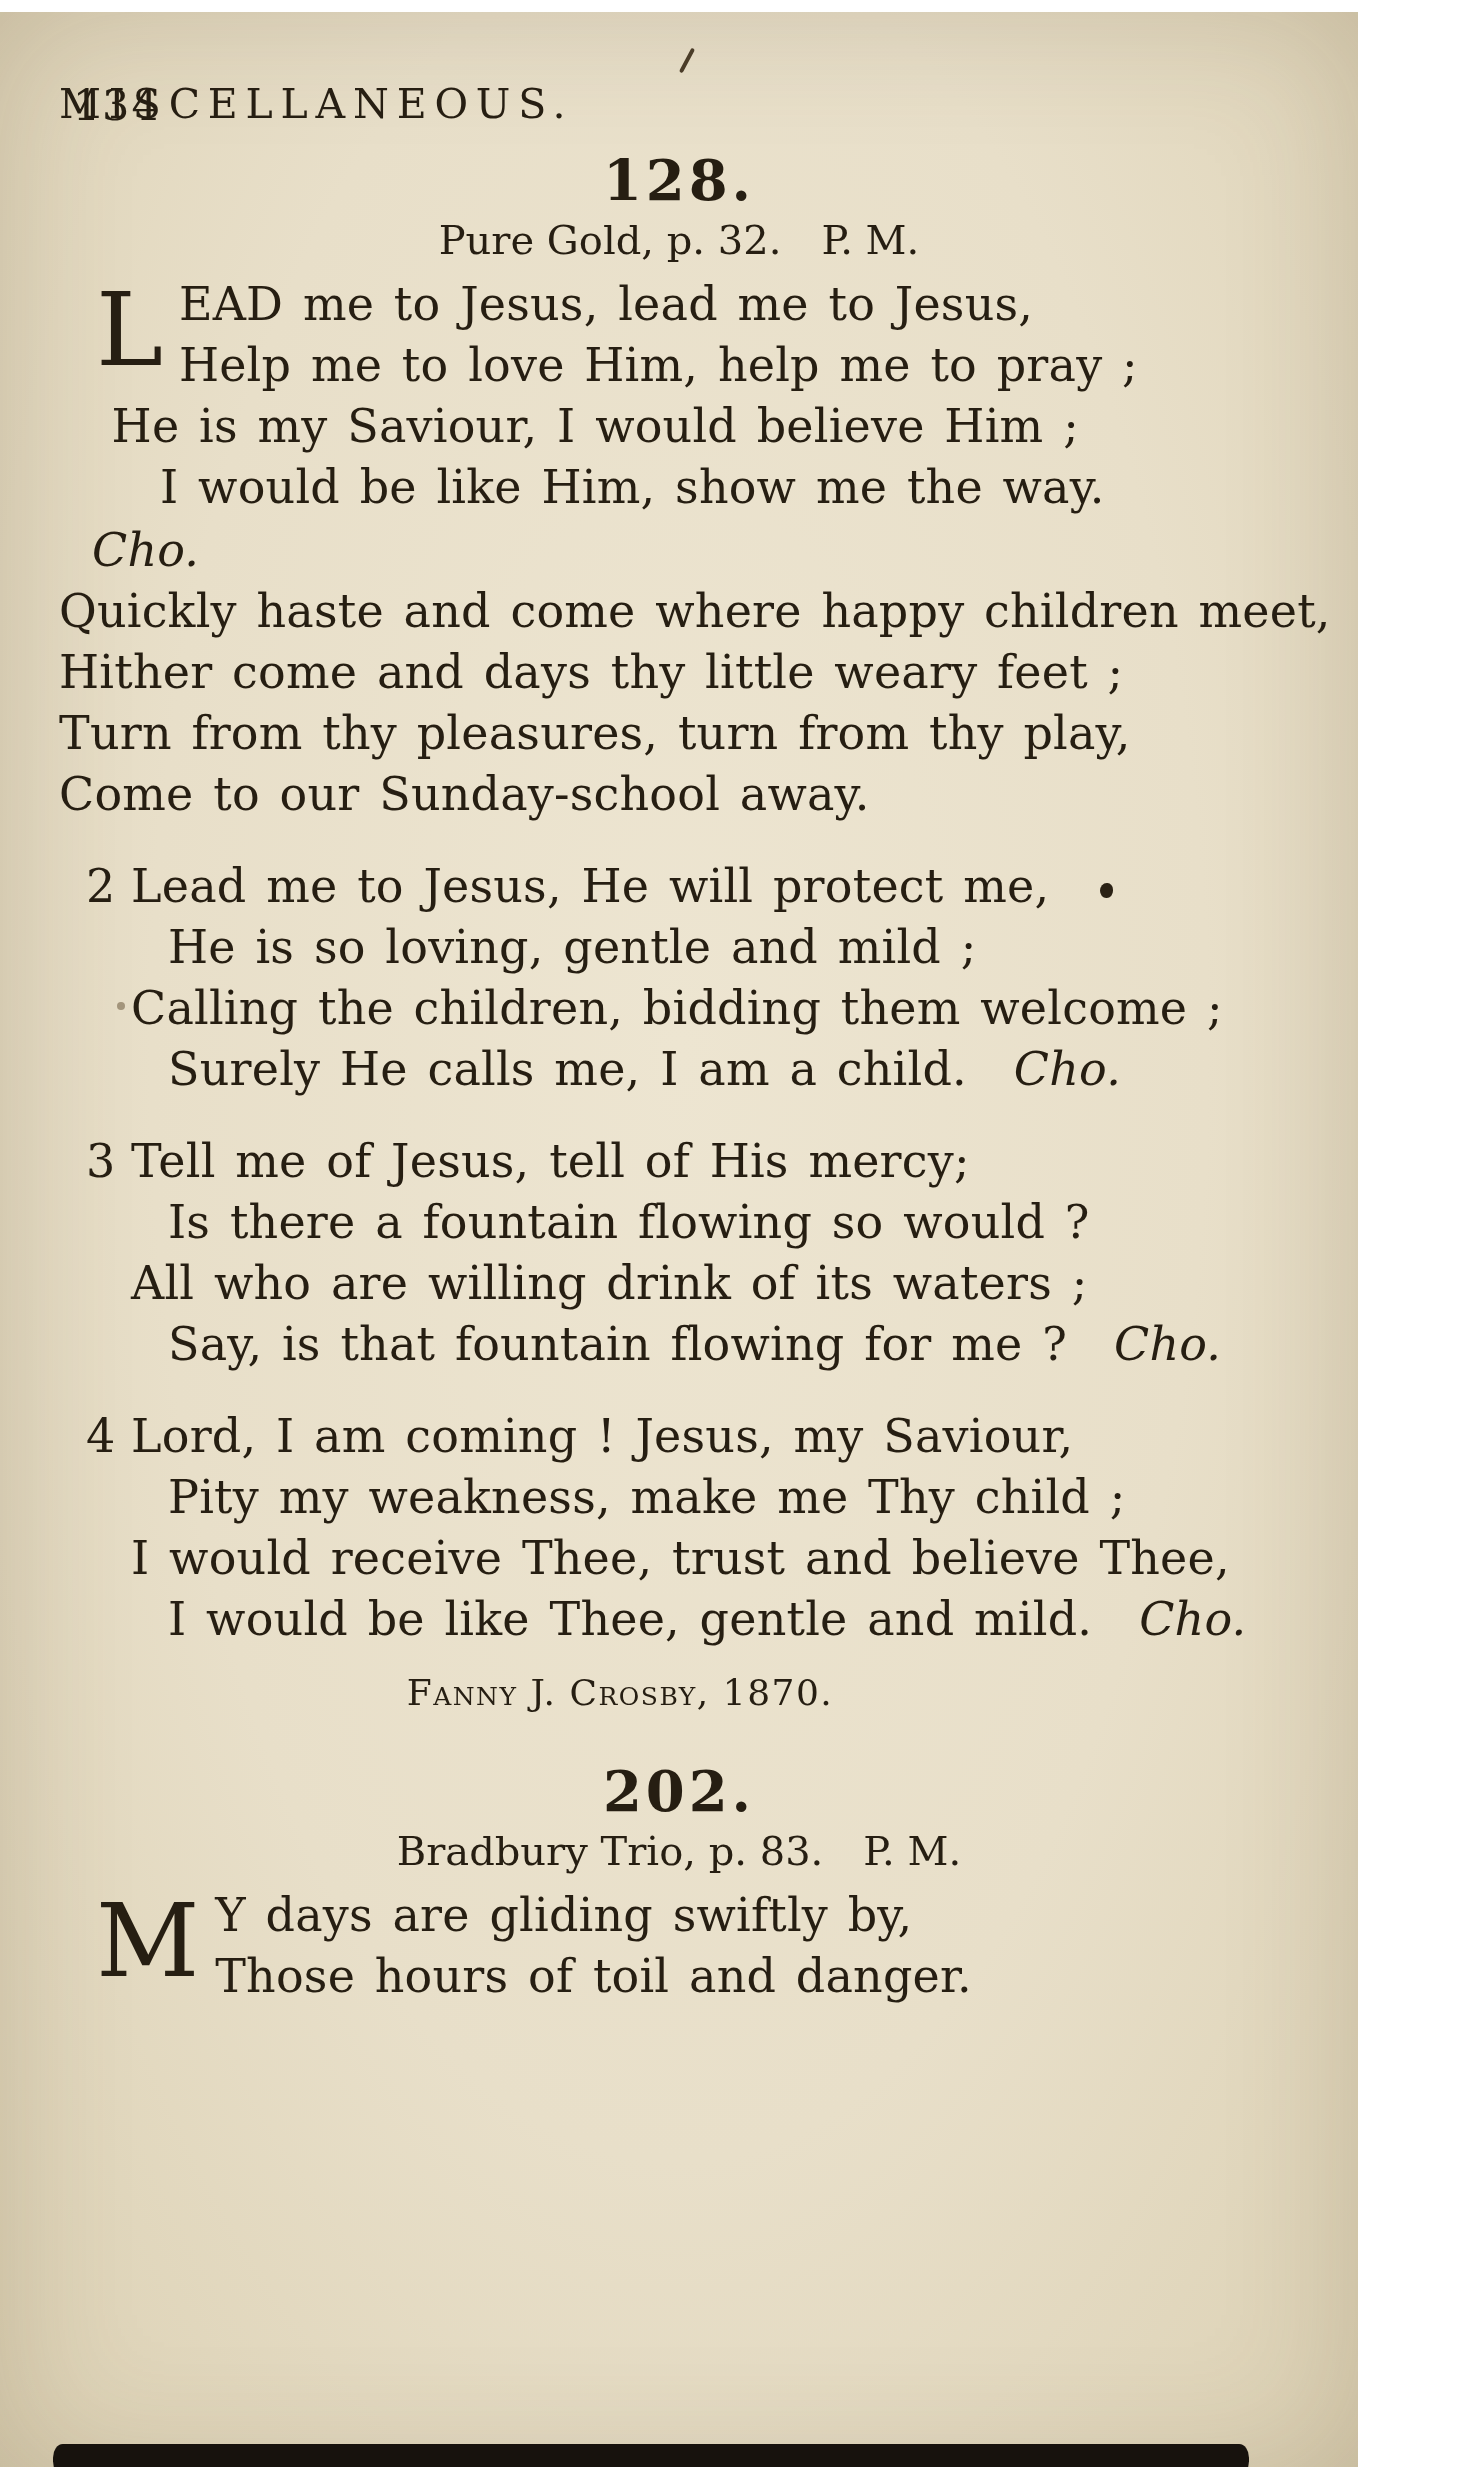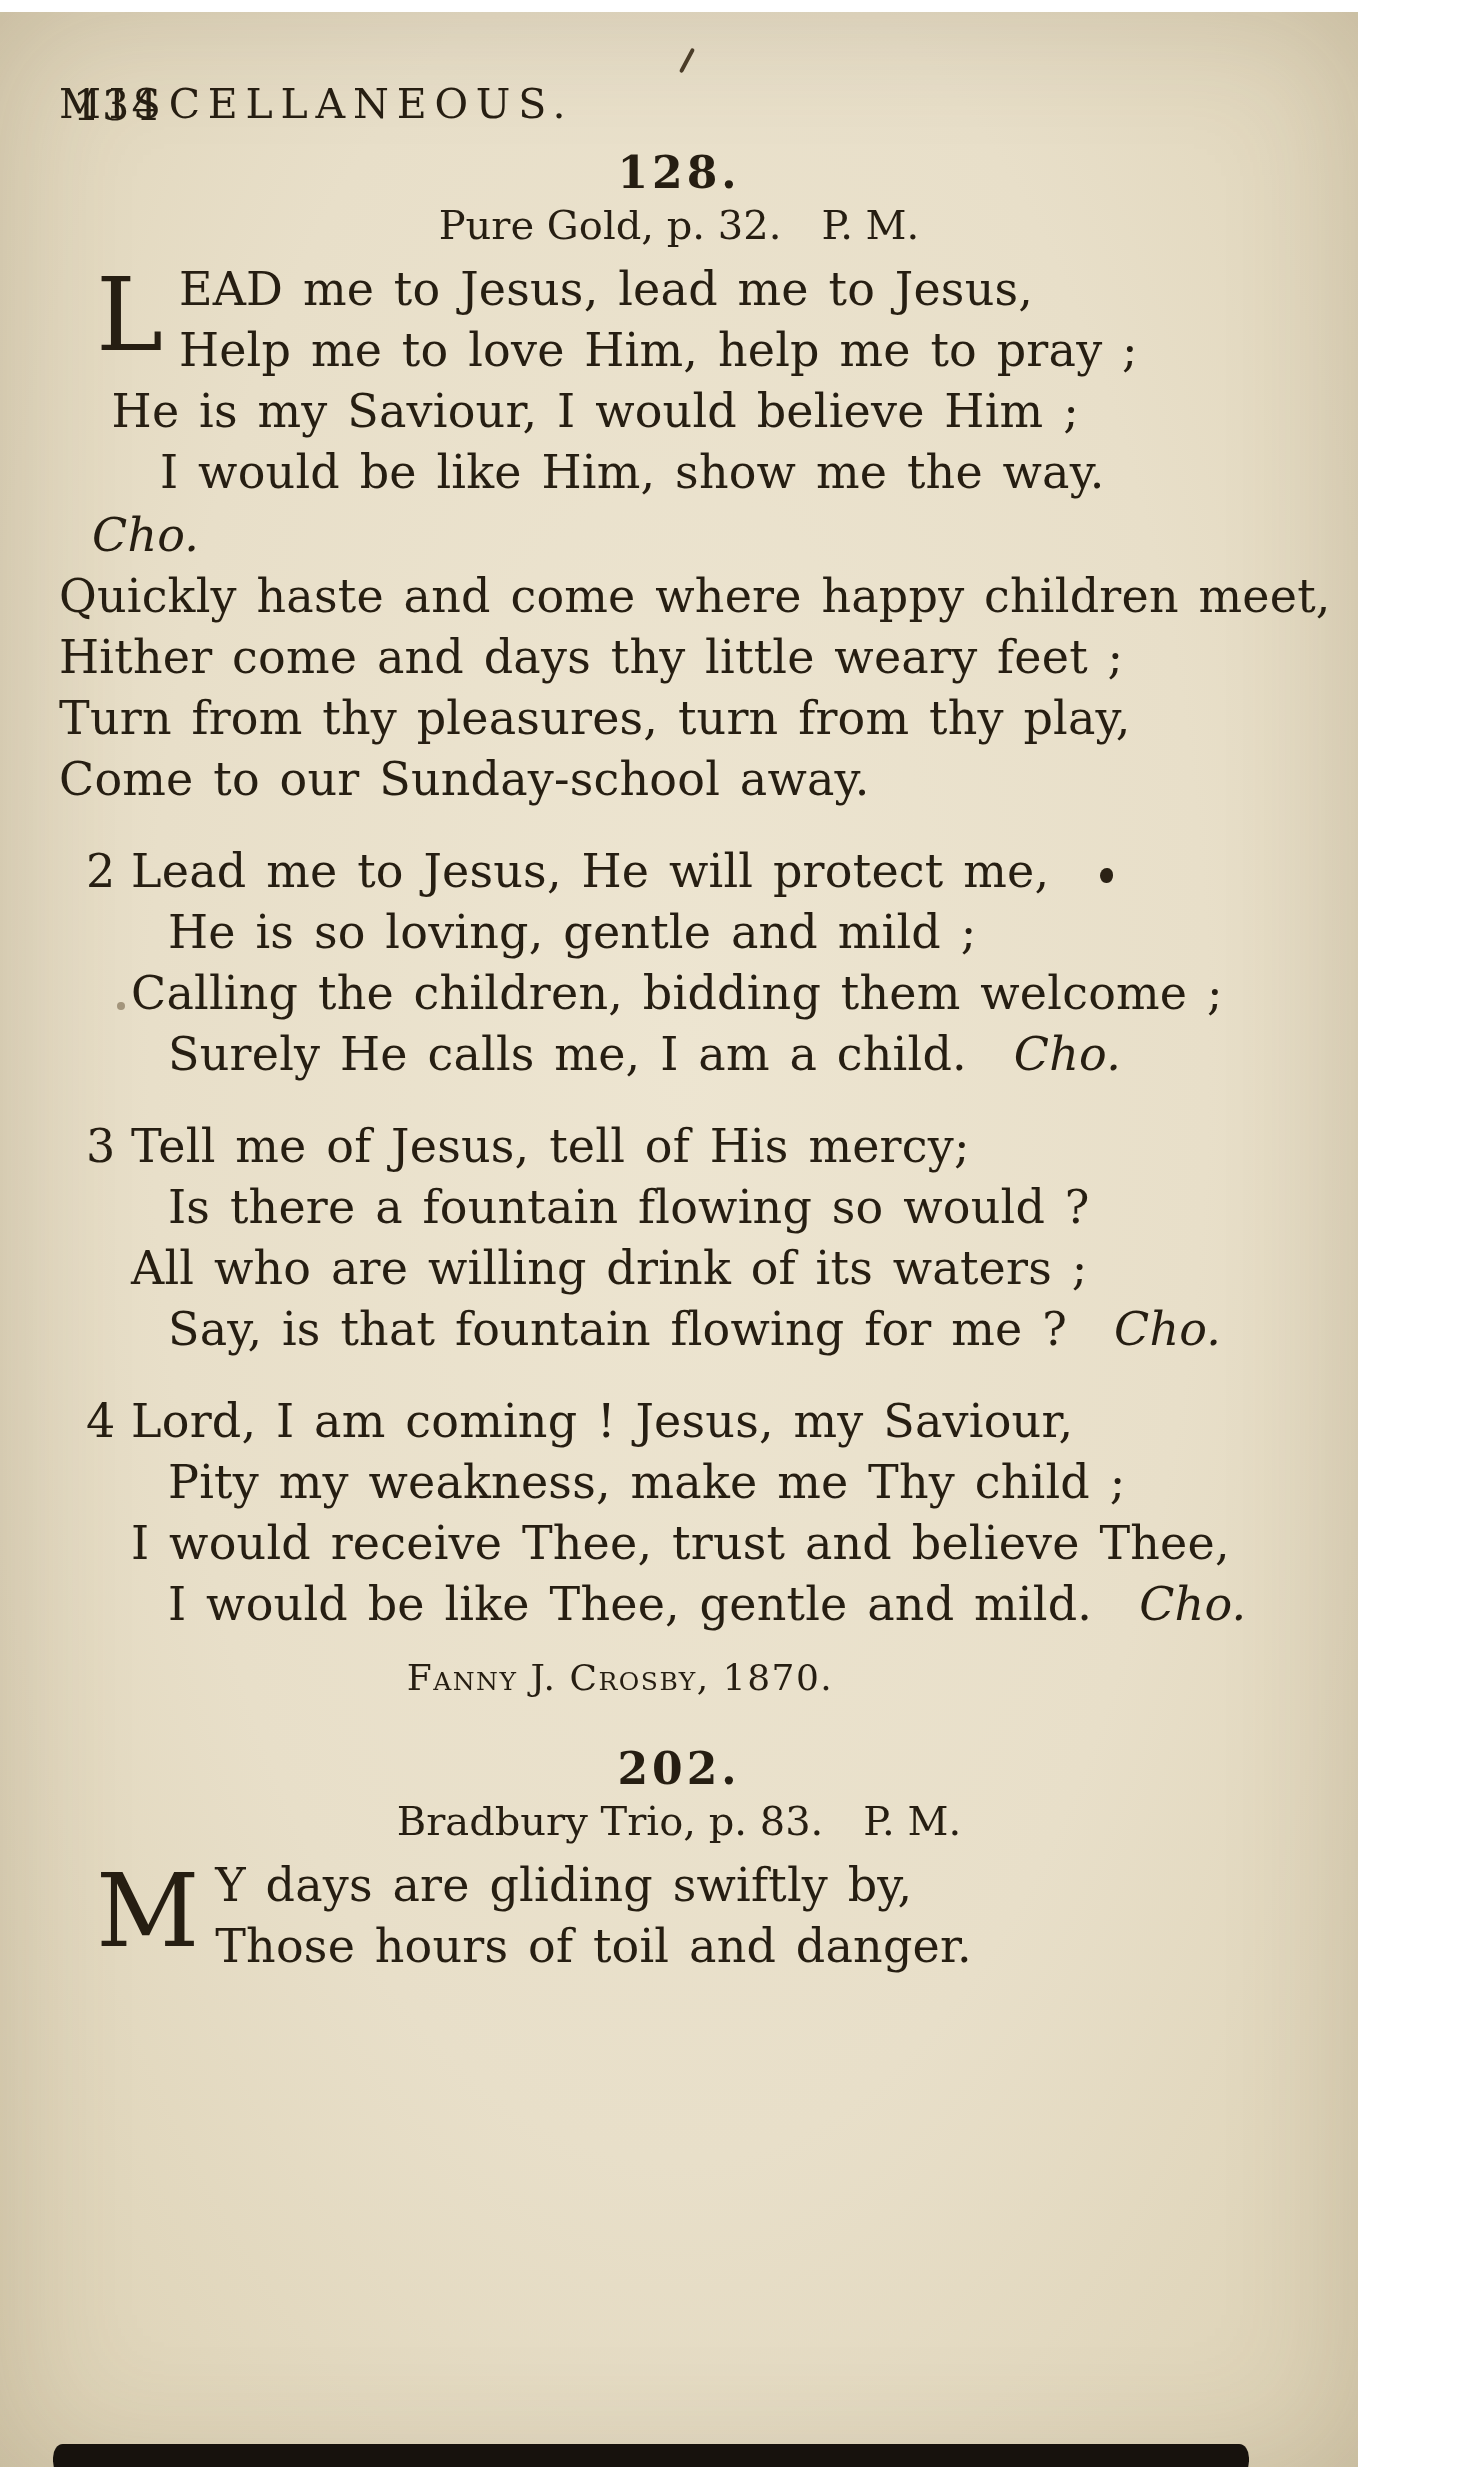--- a/index.html
+++ b/index.html
@@ -22,21 +22,21 @@
   .header-row { position: relative; height: 59px; }
   .page-num {
     position: absolute; left: 13.7px; top: 5.9px;
     font-size: 43px; letter-spacing: 2px;
   }
   .running-head {
     text-align: left; font-size: 41px; letter-spacing: 7.8px; padding-top: 5.9px;
   }
 
   .hymn-number {
-    text-align: center; font-size: 44px; font-weight: 700;
+    text-align: center; font-size: 56px; font-weight: 700;
     letter-spacing: 3.9px; margin-top: 13.7px;
   }
   .tune-line {
     text-align: center; font-size: 40px; font-weight: 400; margin-top: 3.9px;
   }
 
   .verse { font-size: 46px; line-height: 61px; letter-spacing: 0.2px; word-spacing: 4.9px; }
   .vline { white-space: nowrap; }
 
   .stanza-dc { margin-left: 37px; margin-top: 11.7px; }

